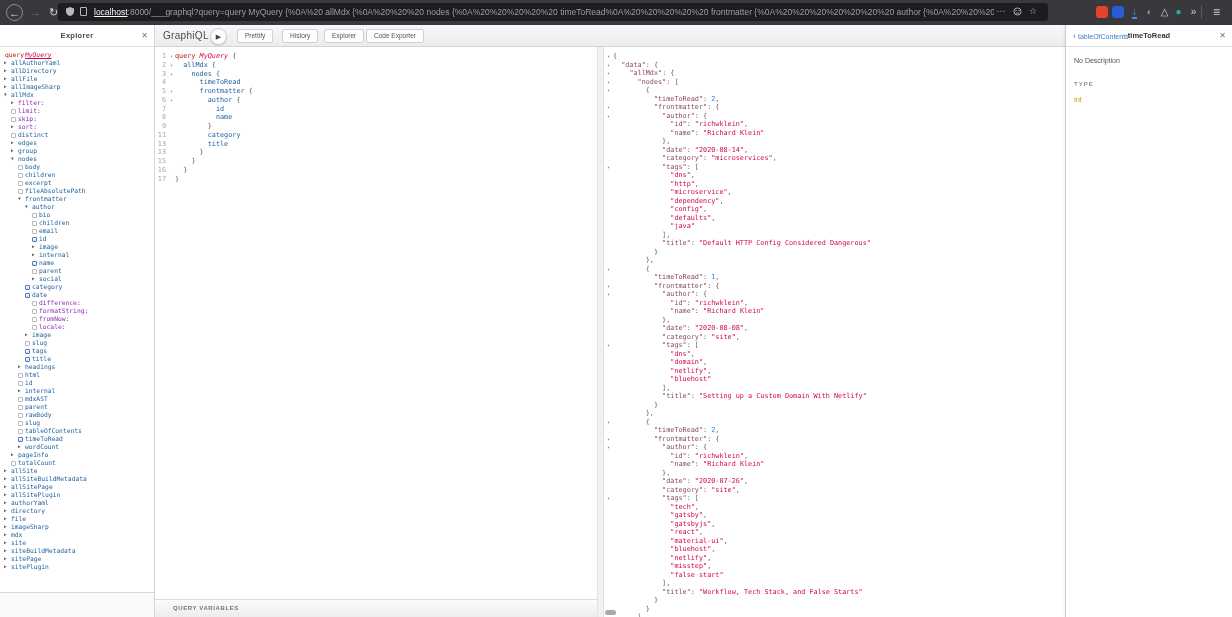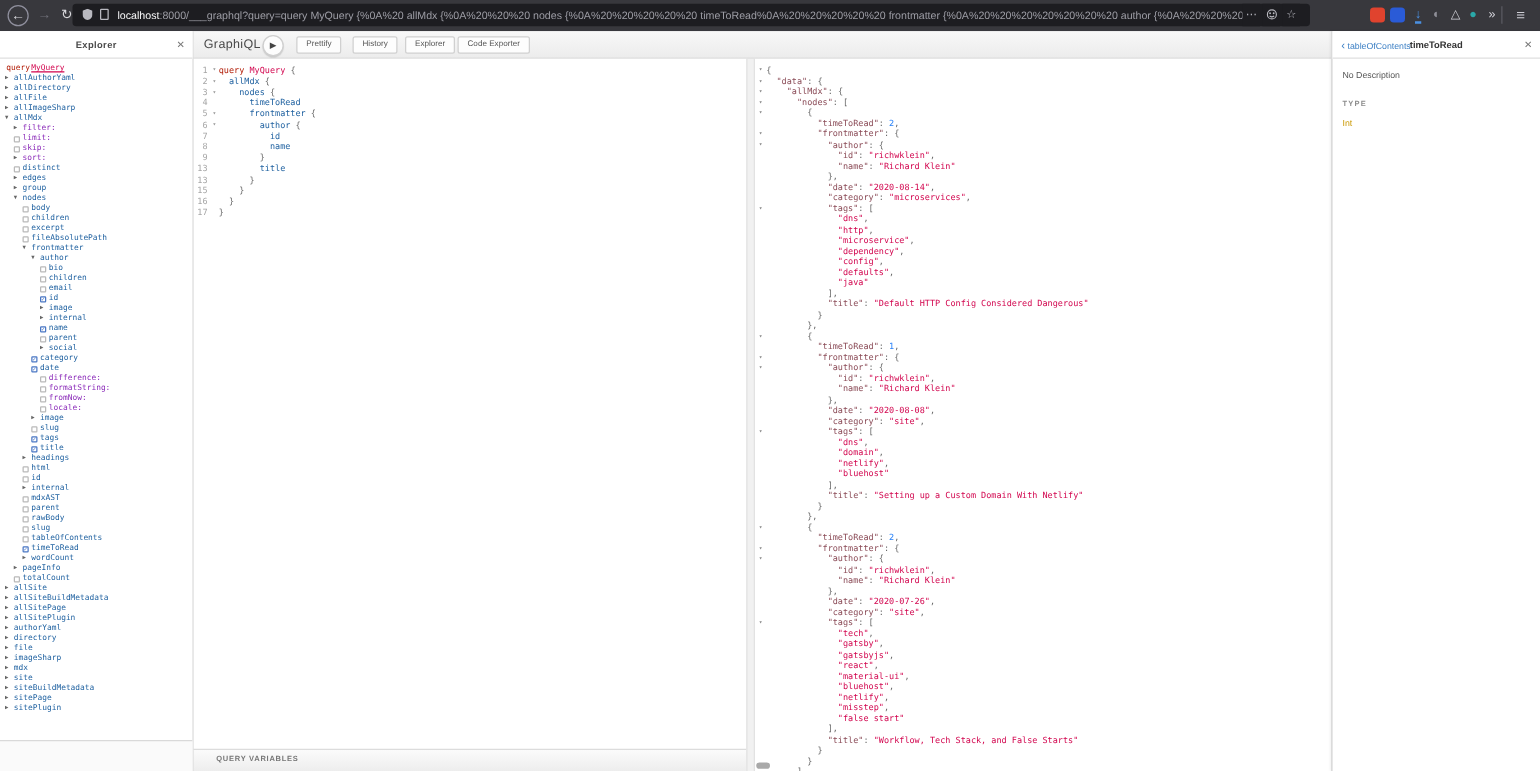--- a/index.html
+++ b/index.html
@@ -10,21 +10,21 @@
   .chrome{position:absolute;left:0;top:0;width:1232px;height:25px;background:var(--c-chromebar,#38383d);}
   .navbtn{position:absolute;top:4px;width:17px;height:17px;border-radius:50%;color:#d8d8dc;
     font-size:11px;line-height:16px;text-align:center;}
   .navbtn.circle{border:1px solid #8f8f9d;}
   .navbtn.dim{color:#6f6f78;}
   .urlfield{position:absolute;left:58px;top:3px;width:990px;height:18px;background:var(--c-urlbg,#1d1d21);
     border-radius:3px;color:#b1b1b9;font-size:8.5px;}
   .urlicon{position:absolute;top:0;height:18px;line-height:18px;color:#b9b9c0;font-size:9px;}
   .url-text{position:absolute;left:36px;top:0;height:18px;line-height:18px;width:905px;
     overflow:hidden;white-space:nowrap;}
-  .url-domain{color:#f9f9fa;}
+  .url-domain{color:#f9f9fa;text-decoration:underline;}
   .url-rest{color:#9d9da5;}
   .pageact{position:absolute;top:0;height:18px;line-height:17px;width:14px;text-align:center;
     color:#b9b9c0;font-size:9px;background:var(--c-urlbg,#1d1d21);}
   .extic{position:absolute;top:4px;width:15px;height:16px;line-height:16px;text-align:center;font-size:10px;color:#cfcfd6;}
   .extsq{position:absolute;top:6px;width:12px;height:12px;border-radius:3px;}
   .docglyph{display:inline-block;width:7px;height:9px;border:1px solid #b9b9c0;border-radius:1px;margin-top:4px;}
   .dlwrap{border-bottom:2px solid #4a90e2;padding-bottom:0px;color:#4a90e2;}
   .chromesep{position:absolute;top:5px;width:1px;height:14px;background:#5a5a62;}
 
   
@@ -37,21 +37,21 @@
     font-family:"DejaVu Sans Mono", monospace;font-size:6.3px;padding-top:3px;}
   .trow{height:8px;line-height:8px;white-space:nowrap;display:flex;align-items:center;}
   .arr{color:#666;font-size:4.5px;width:6px;flex:none;}
   .cb{width:5px;height:5px;border:1px solid #b9b9b9;border-radius:1px;margin-right:1px;flex:none;
     font-size:5px;line-height:4px;text-align:center;color:transparent;background:#fff;}
   .cb.on{border-color:var(--c-checkbox,#7a8fc0);color:var(--c-checkbox,#3f5ca8);}
   .lbl{padding-left:1px;}
   .tk-fld{color:var(--c-field,#1F61A0);}
   .tk-arg{color:var(--c-arg,#8B2BB9);}
   .tk-kw{color:var(--c-kw,#B11A04);}
-  .tk-def{color:var(--c-def,#D2054E);}
+  .tk-def{color:var(--c-def,#D2054E);font-style:italic;}
   .und{text-decoration:underline;}
   .explorer-footer{position:absolute;left:0;bottom:0;width:154px;height:25px;background:#fafafa;border-top:1px solid #d9d9d9;}
 
   .topbar{position:absolute;left:155px;top:25px;width:910px;height:22px;
     background:linear-gradient(#f8f8f8,#ececec);border-bottom:1px solid #d4d4d4;}
   .logo{position:absolute;left:8px;top:0;height:22px;line-height:22px;font-size:10px;color:#4a4a4a;letter-spacing:.3px;}
   .execbtn{position:absolute;left:55px;top:2.5px;width:17px;height:17px;border-radius:50%;background:#fdfdfd;
     border:1px solid #cfcfcf;box-shadow:0 1px 1px rgba(0,0,0,.15);text-align:center;line-height:16px;
     font-size:7px;color:#444;cursor:pointer;}
   .tbtn{position:absolute;top:4px;height:14px;line-height:12px;padding:0 7px;font-size:6.5px;color:#555;
@@ -411,20 +411,21 @@
   <div>
       <div class="eline"><span class="lnum">1</span><span class="efold">▾</span><span><span class="tk-kw">query</span><span class="tk-pn"> </span><span class="tk-def">MyQuery</span><span class="tk-pn"> </span><span class="tk-pn">{</span></span></div>
       <div class="eline"><span class="lnum">2</span><span class="efold">▾</span><span><span class="tk-pn">  </span><span class="tk-fld">allMdx</span><span class="tk-pn"> </span><span class="tk-pn">{</span></span></div>
       <div class="eline"><span class="lnum">3</span><span class="efold">▾</span><span><span class="tk-pn">    </span><span class="tk-fld">nodes</span><span class="tk-pn"> </span><span class="tk-pn">{</span></span></div>
       <div class="eline"><span class="lnum">4</span><span class="efold"></span><span><span class="tk-pn">      </span><span class="tk-fld">timeToRead</span></span></div>
       <div class="eline"><span class="lnum">5</span><span class="efold">▾</span><span><span class="tk-pn">      </span><span class="tk-fld">frontmatter</span><span class="tk-pn"> </span><span class="tk-pn">{</span></span></div>
       <div class="eline"><span class="lnum">6</span><span class="efold">▾</span><span><span class="tk-pn">        </span><span class="tk-fld">author</span><span class="tk-pn"> </span><span class="tk-pn">{</span></span></div>
       <div class="eline"><span class="lnum">7</span><span class="efold"></span><span><span class="tk-pn">          </span><span class="tk-fld">id</span></span></div>
       <div class="eline"><span class="lnum">8</span><span class="efold"></span><span><span class="tk-pn">          </span><span class="tk-fld">name</span></span></div>
       <div class="eline"><span class="lnum">9</span><span class="efold"></span><span><span class="tk-pn">        </span><span class="tk-pn">}</span></span></div>
+      <div class="eline"><span class="lnum">11</span><span class="efold"></span><span><span class="tk-pn">        </span><span class="tk-fld">category</span></span></div>
       <div class="eline"><span class="lnum">13</span><span class="efold"></span><span><span class="tk-pn">        </span><span class="tk-fld">title</span></span></div>
       <div class="eline"><span class="lnum">13</span><span class="efold"></span><span><span class="tk-pn">      </span><span class="tk-pn">}</span></span></div>
       <div class="eline"><span class="lnum">15</span><span class="efold"></span><span><span class="tk-pn">    </span><span class="tk-pn">}</span></span></div>
       <div class="eline"><span class="lnum">16</span><span class="efold"></span><span><span class="tk-pn">  </span><span class="tk-pn">}</span></span></div>
       <div class="eline"><span class="lnum">17</span><span class="efold"></span><span><span class="tk-pn">}</span></span></div>
     </div>
 </div>
 <div class="editor-footer">
   <span>QUERY VARIABLES</span>
 </div>

